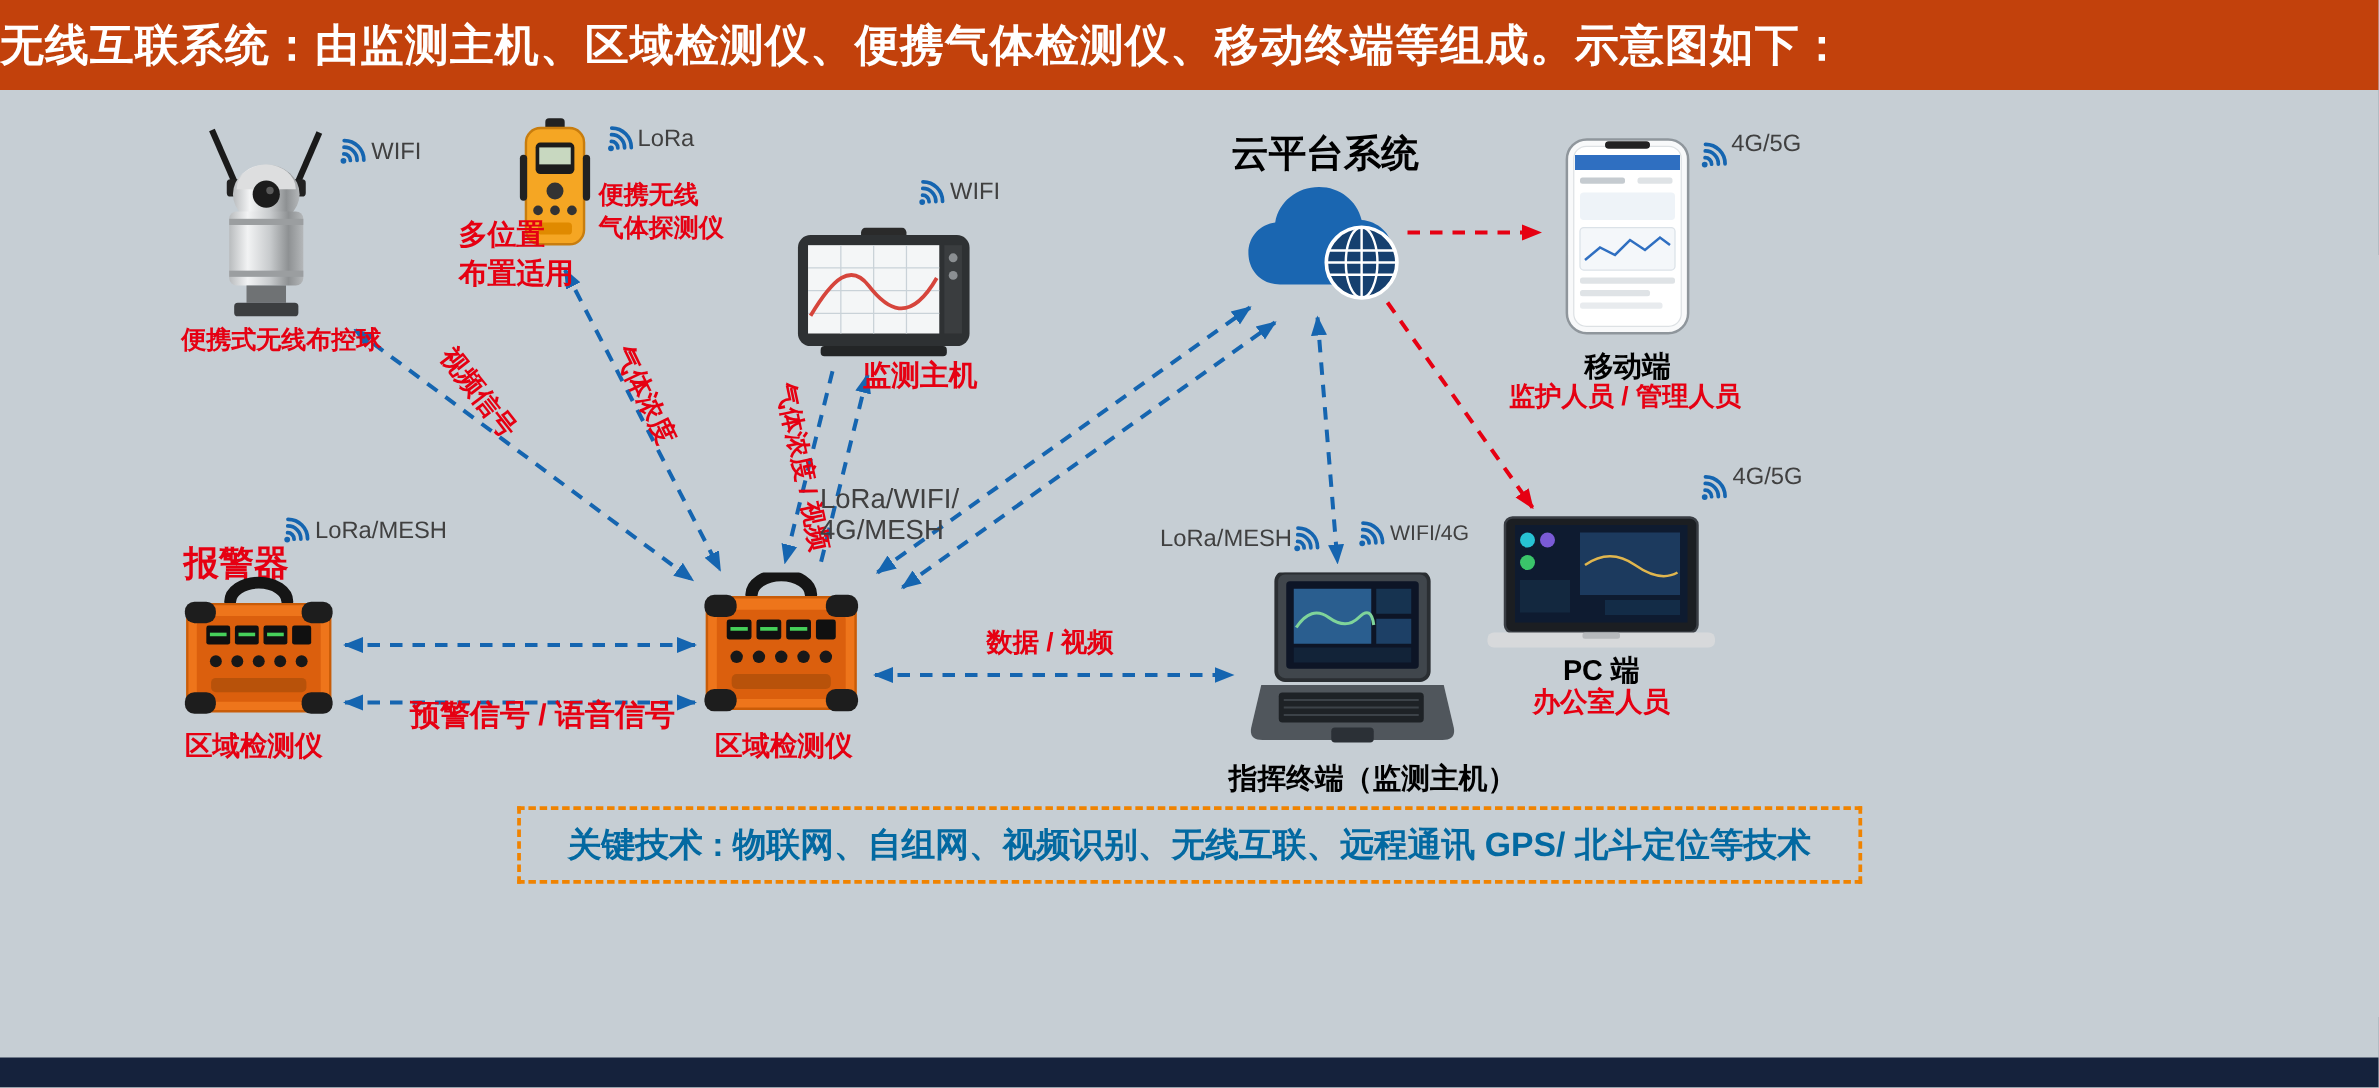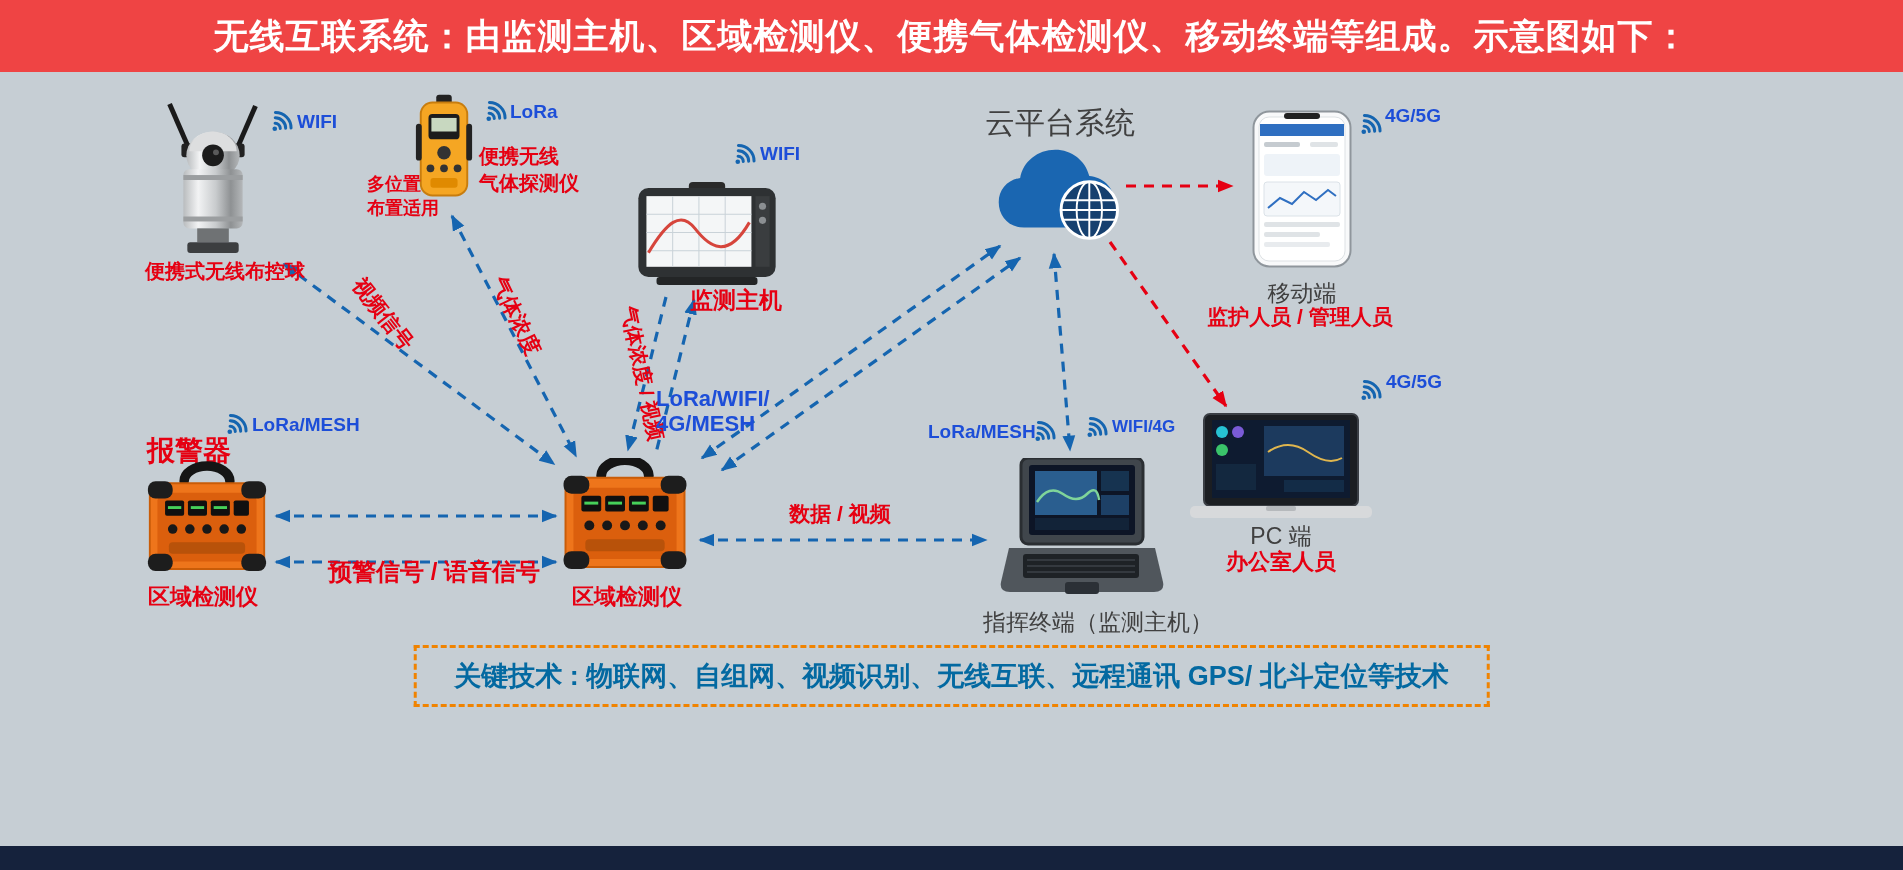--- a/index.html
+++ b/index.html
@@ -1,24 +1,24 @@
 <!DOCTYPE html>
 <html><head>
 <meta charset="utf-8">
 <style>
   *{margin:0;padding:0;box-sizing:border-box}
   html,body{background:#9aa3ab}
   body{font-family:"Liberation Sans","DejaVu Sans",sans-serif}
   #stage{position:relative;width:1903px;height:870px;background:#c6ced4;overflow:hidden}
-  .header{position:absolute;top:0;left:0;width:100%;height:72px;background:#ef4444;color:#fff;
-          display:flex;align-items:center;justify-content:center;font-size:35px;font-weight:bold;letter-spacing:1px}
+  .header{position:absolute;top:0;left:0;width:100%;height:72px;background:#c2410c;color:#fff;
+          display:flex;align-items:center;justify-content:flex-start;font-size:35px;font-weight:bold;letter-spacing:1px}
   .abs{position:absolute}
   .red{color:#e60012;font-weight:bold}
-  .blue{color:#1d4ed8;font-weight:bold}
-  .blk{color:#404040;font-weight:normal}
+  .blue{color:#404040;font-weight:normal}
+  .blk{color:#000000;font-weight:bold}
   .nowrap{white-space:nowrap}
   .ctr{text-align:center}
   .wifi{width:30px;height:30px;color:#1565b0;display:block}
   #edges{position:absolute;left:0;top:0;pointer-events:none}
   .rot{transform-origin:center center}
   .footer-box{position:absolute;top:645px;left:50%;transform:translateX(-50%);
               border:3px dashed #f08300;padding:10px 38px;font-size:27px;font-weight:bold;color:#0369a1;white-space:nowrap}
   .bottombar{position:absolute;bottom:0;left:0;width:100%;height:24px;background:#15223c}
   svg{display:block}
 </style>
@@ -113,21 +113,21 @@
     <rect x="18" y="88" width="28" height="10" rx="3" fill="#e08a00"></rect>
   </svg>
   <svg class="wifi abs" style="left:477px;top:97px">
       <use href="#wifi"></use>
     </svg>
   <div class="abs blue nowrap" style="left:510px;top:101px;font-size:19px">LoRa</div>
   <div class="abs red nowrap" style="left:479px;top:143px;font-size:20px;line-height:1.35">
     <span style="display:block">便携无线</span>
     <span style="display:block">气体探测仪</span>
   </div>
-  <div class="abs red nowrap" style="left:367px;top:172px;font-size:18px;line-height:1.35">
+  <div class="abs red nowrap" style="left:367px;top:172px;font-size:23px;line-height:1.35">
     <span style="display:block">多位置</span>
     <span style="display:block">布置适用</span>
   </div>
 
   <svg class="abs" style="left:636px;top:182px" width="142" height="106" viewBox="0 0 140 105">
     <rect x="52" y="0" width="36" height="10" rx="4" fill="#2a2a2a"></rect>
     <rect x="2" y="6" width="136" height="88" rx="10" fill="#2e3133"></rect>
     <rect x="10" y="14" width="104" height="70" fill="#f4f6f7"></rect>
     <g stroke="#c9d2d8" stroke-width="1">
       <line x1="10" y1="32" x2="114" y2="32"></line>

